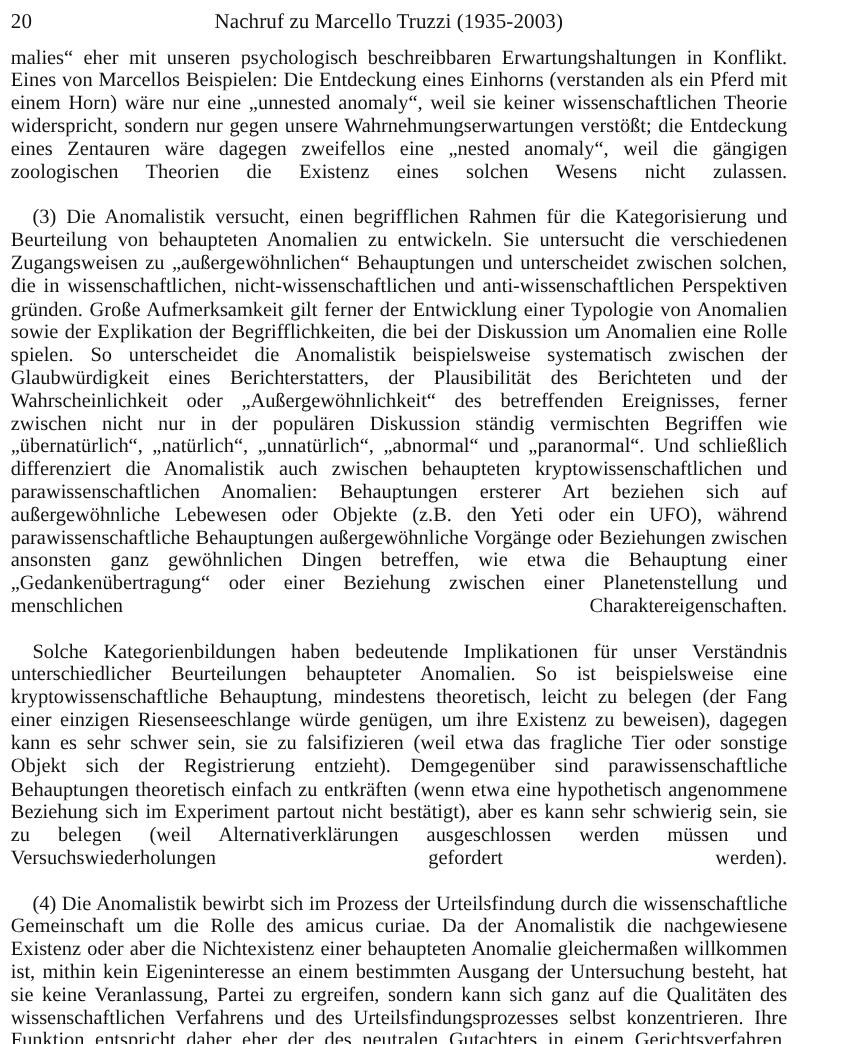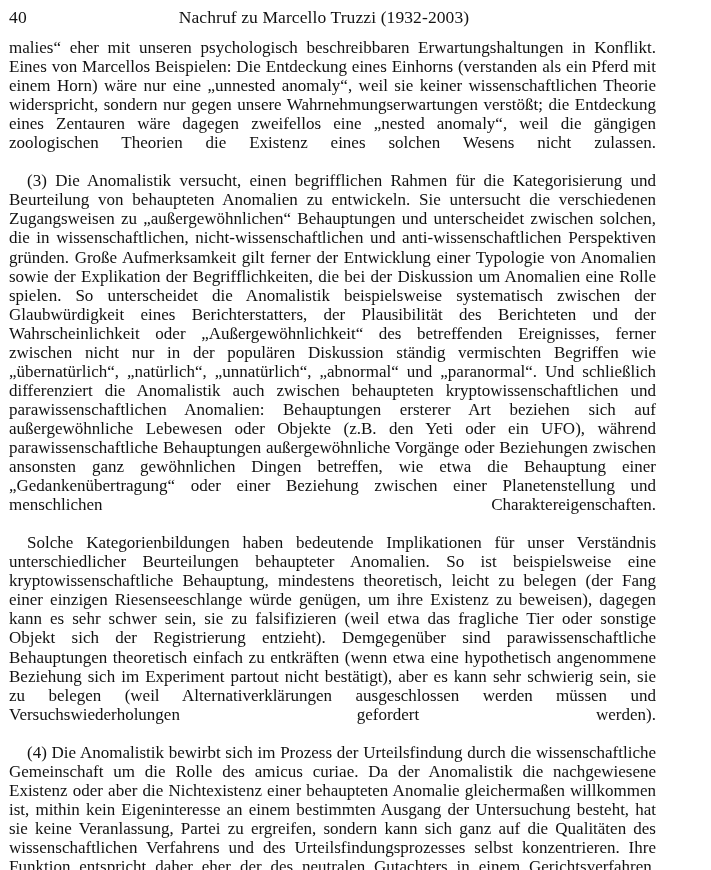--- a/index.html
+++ b/index.html
@@ -76,22 +76,22 @@
     display: inline-block;
     width: 100%;
   }
 </style>
 </head>
 <body>
 
 <div class="page">
 
   <div class="running-head">
-    <span class="folio">40</span>
-    <span class="head-title">Nachruf zu Marcello Truzzi (1932-2003)</span>
+    <span class="folio">20</span>
+    <span class="head-title">Nachruf zu Marcello Truzzi (1935-2003)</span>
   </div>
 
   <div class="textblock">
     <p class="para" id="p0">malies“ eher mit unseren psychologisch beschreibbaren Erwartungshaltungen in Konflikt. Eines von Marcellos Beispielen: Die Entdeckung eines Einhorns (verstanden als ein Pferd mit einem Horn) wäre nur eine „unnested anomaly“, weil sie keiner wissenschaftlichen Theorie widerspricht, sondern nur gegen unsere Wahrnehmungserwartungen verstößt; die Entdeckung eines Zentauren wäre dagegen zweifellos eine „nested anomaly“, weil die gängigen zoologischen Theorien die Existenz eines solchen Wesens nicht zulassen.</p>
     <p class="para indent" id="p1"><span>(3) Die Anomalistik versucht, einen begrifflichen Rahmen für die Kategorisierung und Beurteilung von behaupteten Anomalien zu entwickeln. Sie untersucht die verschiedenen Zugangsweisen zu „außergewöhnlichen“ Behauptungen und unterscheidet zwischen solchen, die in wissenschaftlichen, nicht-wissenschaftlichen und anti-wissenschaftlichen Perspektiven gründen. Große Aufmerksamkeit gilt ferner der Entwicklung einer Typologie von Anomalien sowie der Explikation der Begrifflichkeiten, die bei der Diskussion um Anomalien eine Rolle spielen. So unterscheidet die Anomalistik beispielsweise systematisch zwischen der Glaubwürdigkeit eines Berichterstatters, der Plausibilität des Berichteten und der Wahrscheinlichkeit oder „Außergewöhnlichkeit“ des betreffenden Ereignisses, ferner zwischen nicht nur in der populären Diskussion ständig vermischten Begriffen wie „übernatürlich“, „natürlich“, „unnatürlich“, „abnormal“ und „paranormal“. Und schließlich differenziert die Anomalistik auch zwischen behaupteten </span><span class="it">kryptowissenschaftlichen</span><span> und </span><span class="it">parawissenschaftlichen</span><span> Anomalien: Behauptungen ersterer Art beziehen sich auf außergewöhnliche Lebewesen oder Objekte (z.B. den Yeti oder ein UFO), während parawissenschaftliche Behauptungen außergewöhnliche Vorgänge oder Beziehungen zwischen ansonsten ganz gewöhnlichen Dingen betreffen, wie etwa die Behauptung einer „Gedankenübertragung“ oder einer Beziehung zwischen einer Planetenstellung und menschlichen Charaktereigenschaften.</span></p>
     <p class="para indent" id="p2">Solche Kategorienbildungen haben bedeutende Implikationen für unser Verständnis unterschiedlicher Beurteilungen behaupteter Anomalien. So ist beispielsweise eine kryptowissenschaftliche Behauptung, mindestens theoretisch, leicht zu belegen (der Fang einer einzigen Riesenseeschlange würde genügen, um ihre Existenz zu beweisen), dagegen kann es sehr schwer sein, sie zu falsifizieren (weil etwa das fragliche Tier oder sonstige Objekt sich der Registrierung entzieht). Demgegenüber sind parawissenschaftliche Behauptungen theoretisch einfach zu entkräften (wenn etwa eine hypothetisch angenommene Beziehung sich im Experiment partout nicht bestätigt), aber es kann sehr schwierig sein, sie zu belegen (weil Alternativerklärungen ausgeschlossen werden müssen und Versuchswiederholungen gefordert werden).</p>
     <p class="para indent" id="p3"><span>(4) Die Anomalistik bewirbt sich im Prozess der Urteilsfindung durch die wissenschaftliche Gemeinschaft um die Rolle des </span><span class="it">amicus curiae</span><span>. Da der Anomalistik die nachgewiesene Existenz oder aber die Nichtexistenz einer behaupteten Anomalie gleichermaßen willkommen ist, mithin kein Eigeninteresse an einem bestimmten Ausgang der Untersuchung besteht, hat sie keine Veranlassung, Partei zu ergreifen, sondern kann sich ganz auf die Qualitäten des wissenschaftlichen Verfahrens und des Urteilsfindungsprozesses selbst konzentrieren. Ihre Funktion entspricht daher eher der des neutralen Gutachters in einem Gerichtsverfahren. Beispielsweise kann die Anomalistik die Frage beleuchten, welche Art und Qualität von Belegmaterial – und aus welchen Gründen – für den Nachweis einer bestimmten behaupteten Anomalie gegebenenfalls erforderlich oder wünschenswert ist.</span></p>
   </div>
 
 </div>

